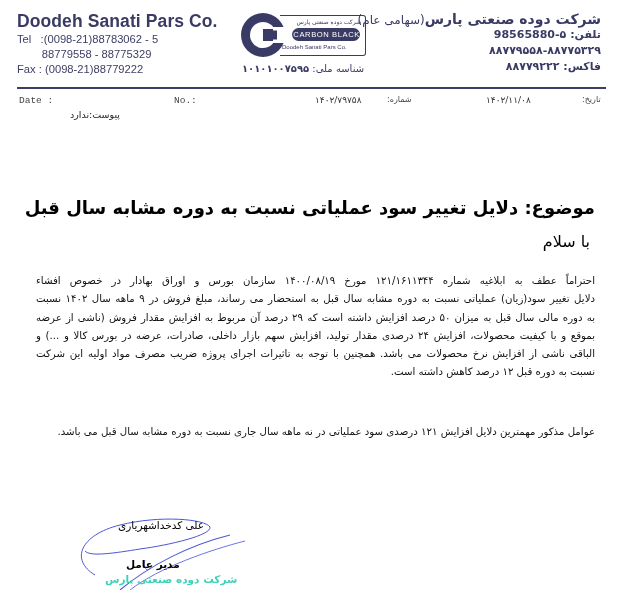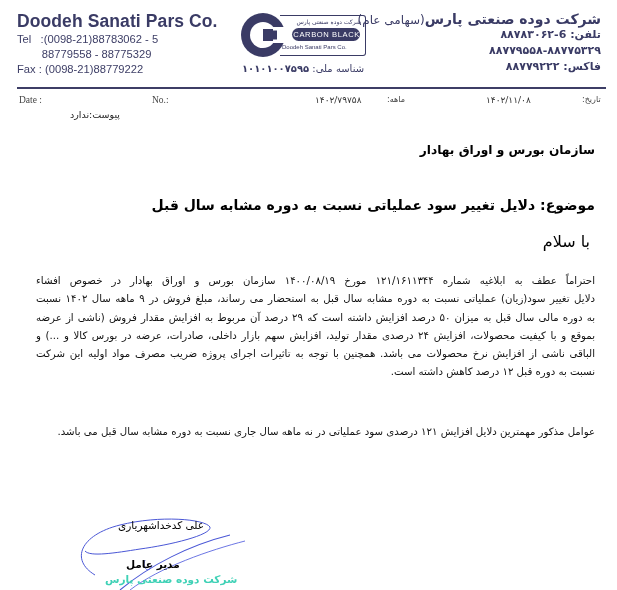--- a/index.html
+++ b/index.html
@@ -26,29 +26,29 @@
 
     .lh-right { position: absolute; right: 16px; top: 11px; direction: rtl; text-align: right; color: #3a3b65; }
     .lh-right .company-fa { font-weight: bold; font-size: 14px; white-space: nowrap; }
     .lh-right .company-fa .suffix { font-size: 12px; font-weight: normal; }
     .lh-right .line { font-size: 11px; line-height: 16px; font-weight: bold; white-space: nowrap; }
 
     .divider { position: absolute; left: 17px; right: 11px; top: 87px; height: 2px; background: #3d3e66; }
 
     
     .meta { position: absolute; top: 95px; font-size: 9px; color: #333; white-space: nowrap; }
-    .meta-en { font-family: Liberation Serif, serif; font-size: 9.5px; color: #444; }
+    .meta-en { font-family: Liberation Mono, monospace; font-size: 9.5px; color: #444; }
     .meta-fa { direction: rtl; font-size: 8px; color: #444; }
     .meta-val { font-size: 9px; color: #333; letter-spacing: 0.3px; }
     .attach { position: absolute; left: 70px; top: 109px; direction: rtl; font-size: 9.5px; color: #222; white-space: nowrap; }
 
     
     .rtl { direction: rtl; text-align: right; }
     .addr { position: absolute; right: 22px; top: 138px; font-weight: bold; font-size: 12.2px; color: #000; line-height: 24px; white-space: nowrap; }
-    .subject { position: absolute; right: 22px; top: 197px; font-weight: bold; font-size: 14px; color: #000; white-space: nowrap; margin-left: 12px; }
+    .subject { position: absolute; right: 22px; top: 197px; font-weight: bold; font-size: 18px; color: #000; white-space: nowrap; margin-left: 12px; }
     .greeting { position: absolute; right: 27px; top: 232px; font-size: 16px; color: #000; }
     .para { position: absolute; right: 22px; left: 36px; top: 272px; font-size: 10.2px; color: #111; line-height: 18.3px; }
     .para .pl { display: block; white-space: nowrap; text-align: justify; text-align-last: justify; }
     .para .pl.last { text-align-last: right; }
     .conclusion { position: absolute; right: 22px; top: 426px; font-size: 10.2px; color: #111; white-space: nowrap; }
 
     
     .sig { position: absolute; left: 60px; top: 505px; width: 200px; height: 85px; }
     .sig-name { position: absolute; left: 58px; top: 14px; direction: rtl; font-weight: normal; font-size: 10.5px; color: #000; white-space: nowrap; }
     .sig-title { position: absolute; left: 66px; top: 53px; direction: rtl; font-weight: bold; font-size: 10.5px; color: #000; white-space: nowrap; }
@@ -83,37 +83,36 @@
   </div>
   <div class="national-id">
     <span>شناسه ملی:</span>
     <span class="nid-val">۱۰۱۰۱۰۰۷۵۹۵</span>
   </div>
 
   <div class="lh-right">
     <div class="company-fa">
       <span>شرکت دوده صنعتی پارس</span><span class="suffix">(سهامی عام)</span>
     </div>
-    <div class="line">تلفن: 6-۸۸۷۸۳۰۶۲</div>
+    <div class="line">تلفن: ۵-98565880</div>
     <div class="line">۸۸۷۷۹۵۵۸-۸۸۷۷۵۳۲۹</div>
     <div class="line">فاکس: ۸۸۷۷۹۲۲۲</div>
   </div>
 
   <div class="divider"></div>
 
   <div class="meta meta-en" style="left:19px;">Date :</div>
-  <div class="meta meta-en" style="left:152px;">No.:</div>
+  <div class="meta meta-en" style="left:174px;">No.:</div>
   <div class="meta meta-val" style="left:315px;">۱۴۰۲/۷۹۷۵۸</div>
-  <div class="meta meta-fa" style="left:387px;">ماهه:</div>
+  <div class="meta meta-fa" style="left:387px;">شماره:</div>
   <div class="meta meta-val" style="left:486px;">۱۴۰۲/۱۱/۰۸</div>
   <div class="meta meta-fa" style="left:582px;">تاریخ:</div>
   <div class="attach">پیوست:ندارد</div>
 
   <div class="addr rtl">
-    <div>سازمان بورس و اوراق بهادار</div>
   </div>
 
   <div class="subject rtl">موضوع: دلایل تغییر سود عملیاتی نسبت به دوره مشابه سال قبل</div>
 
   <div class="greeting rtl">با سلام</div>
 
   <div class="para rtl">
     <span class="pl">احتراماً عطف به ابلاغیه شماره ۱۲۱/۱۶۱۱۳۴۴ مورخ ۱۴۰۰/۰۸/۱۹ سازمان بورس و اوراق بهادار در خصوص افشاء</span>
     <span class="pl">دلایل تغییر سود(زیان) عملیاتی نسبت به دوره مشابه سال قبل به استحضار می رساند، مبلغ فروش در ۹ ماهه  سال ۱۴۰۲ نسبت</span>
     <span class="pl">به دوره مالی سال قبل به میزان ۵۰ درصد افزایش داشته است که ۲۹ درصد آن مربوط به افزایش مقدار فروش (ناشی از عرضه</span>

